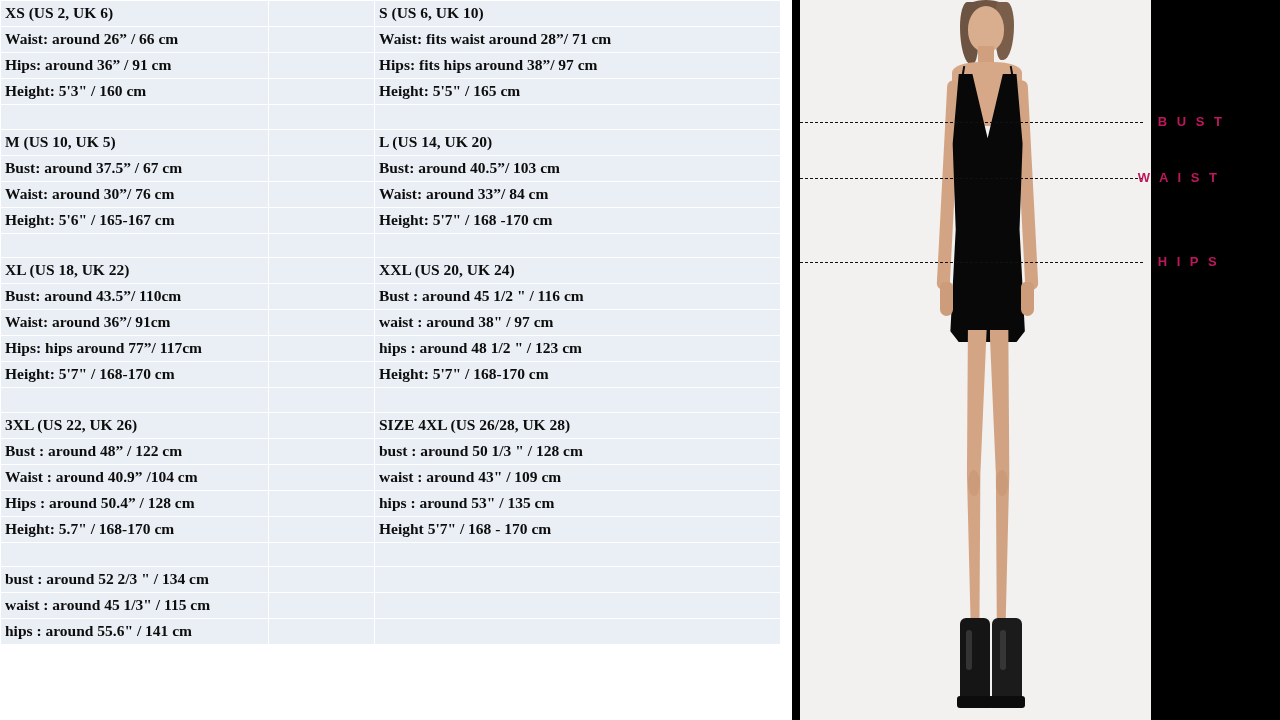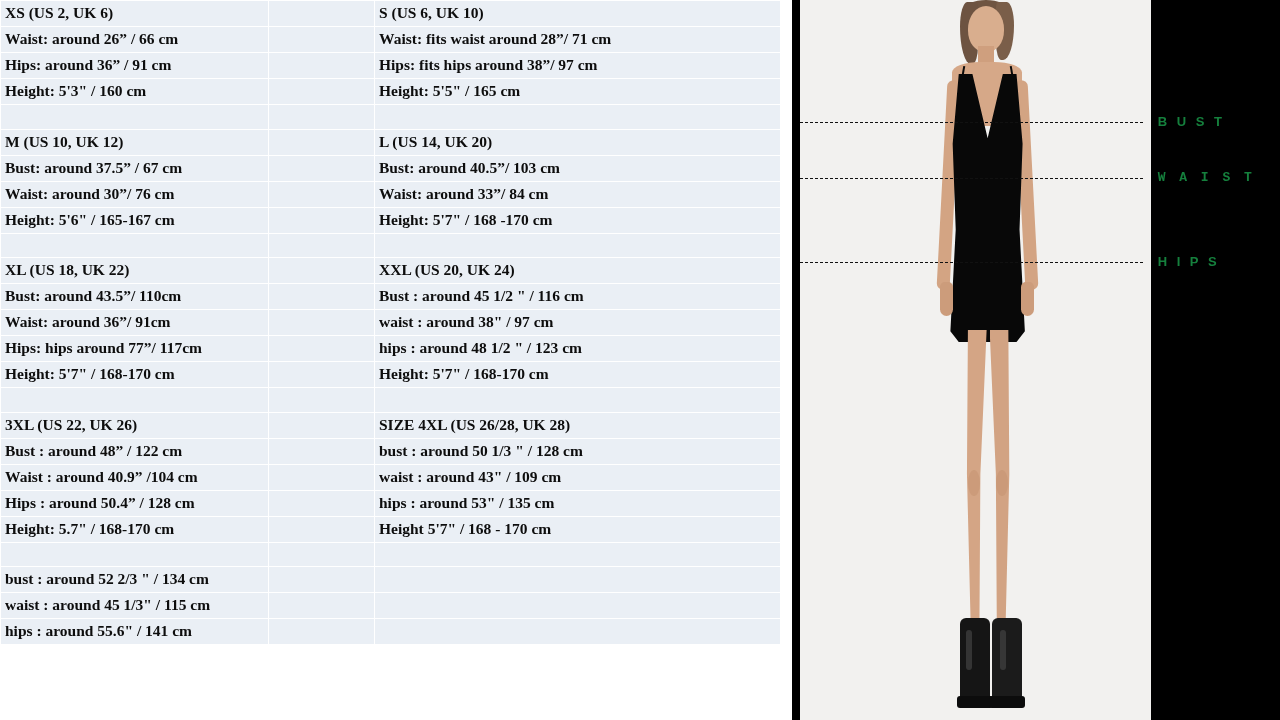--- a/index.html
+++ b/index.html
@@ -195,21 +195,21 @@
   }
 
   
   .guide {
     position: absolute;
     height: 0;
     border-top: 1px dashed #111111;
   }
   .guide-label {
     position: absolute;
-    color: #15803d;
+    color: #be185d;
     font-family: "Liberation Sans", sans-serif;
     font-size: 13px;
     font-weight: bold;
     letter-spacing: 3px;
     white-space: nowrap;
   }
 </style>
 </head>
 <body>
 
@@ -243,21 +243,21 @@
           <td class="blank"></td>
           <td>Height: 5'5" / 165 cm</td>
         </tr>
         <tr class="spacer">
           <td></td>
           <td></td>
           <td></td>
         </tr>
 
         <tr>
-          <td>M (US 10, UK 12)</td>
+          <td>M (US 10, UK 5)</td>
           <td class="blank"></td>
           <td>L (US 14, UK 20)</td>
         </tr>
         <tr>
           <td>Bust: around 37.5” / 67 cm</td>
           <td class="blank"></td>
           <td>Bust: around 40.5”/ 103 cm</td>
         </tr>
         <tr>
           <td>Waist: around 30”/ 76 cm</td>
@@ -387,20 +387,20 @@
         <div class="boot-l-sole"></div>
         <div class="boot-r-sole"></div>
       </div>
 
       <div class="bar-right"></div>
 
       <div class="guide" style="left:8px; width:343px; top:122px;"></div>
       <div class="guide-label" style="left:366px; top:114px;">B U S T</div>
 
       <div class="guide" style="left:8px; width:343px; top:178px;"></div>
-      <div class="guide-label" style="left:366px; top:170px;font-family:Liberation Mono, monospace;">W A I S T</div>
+      <div class="guide-label" style="left:346px; top:170px;">W A I S T</div>
 
       <div class="guide" style="left:8px; width:343px; top:262px;"></div>
       <div class="guide-label" style="left:366px; top:254px;">H I P S</div>
     </div>
   </div>
 
 </div>
 
 </body></html>

